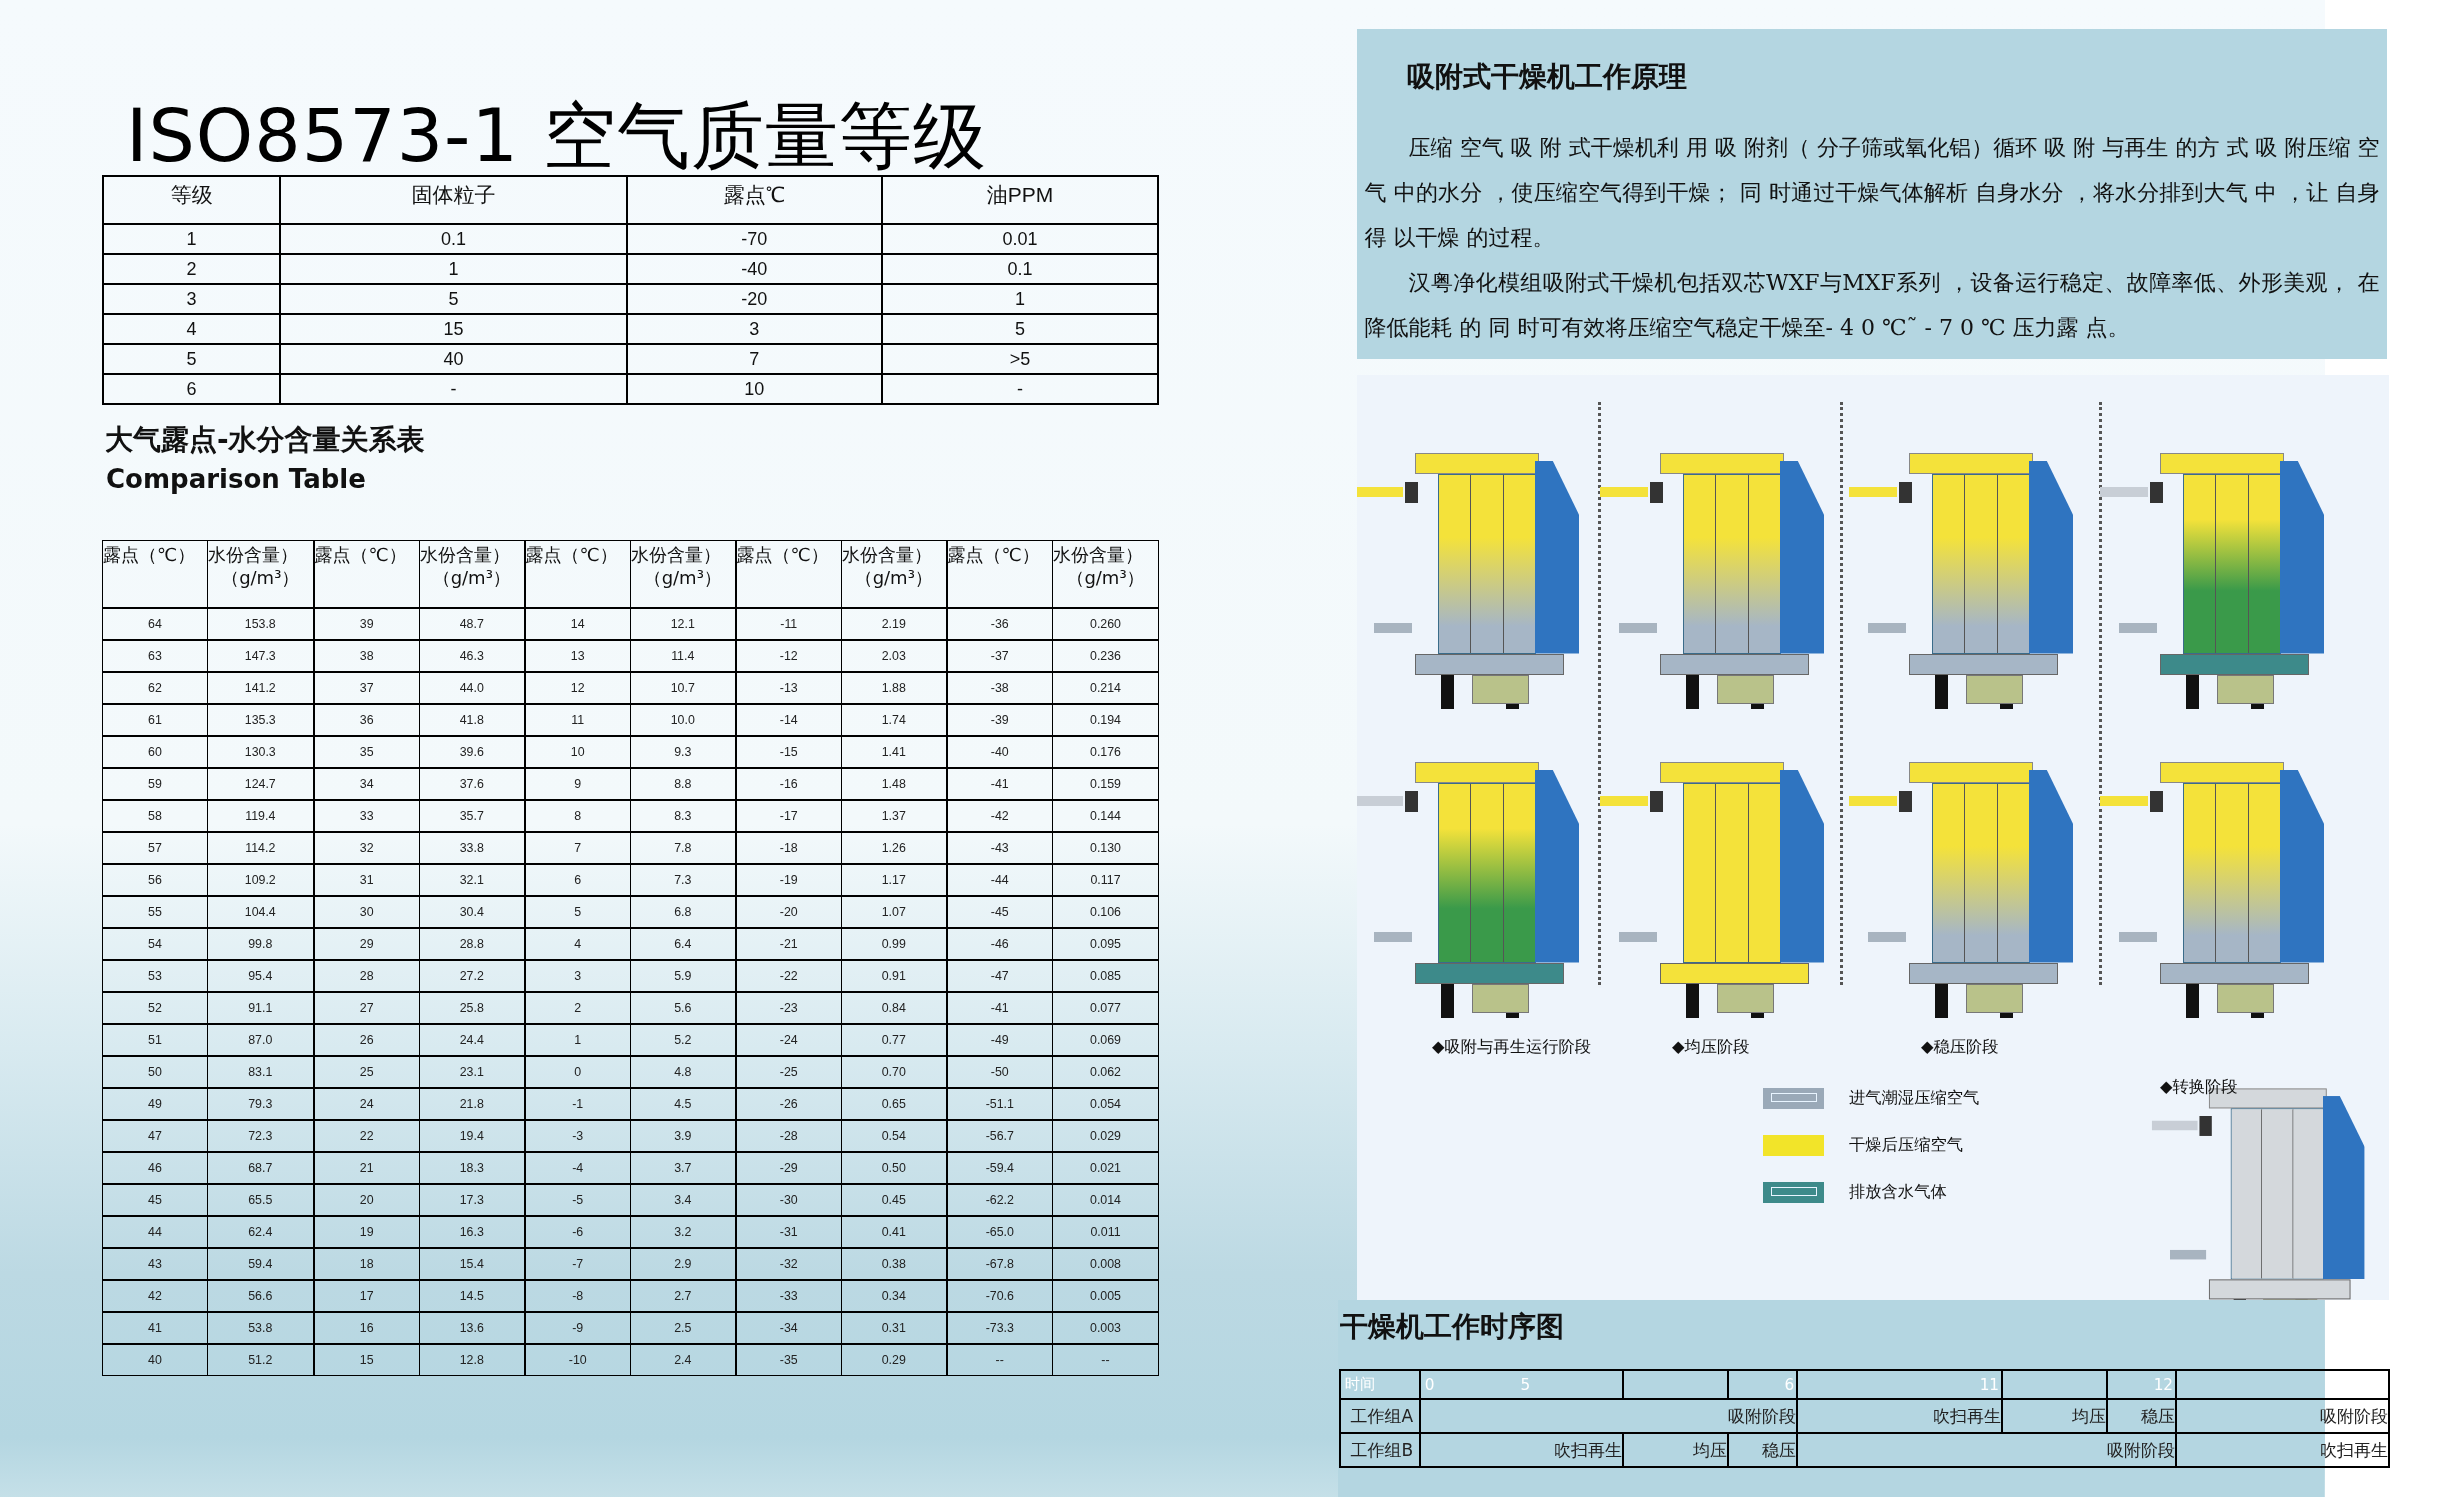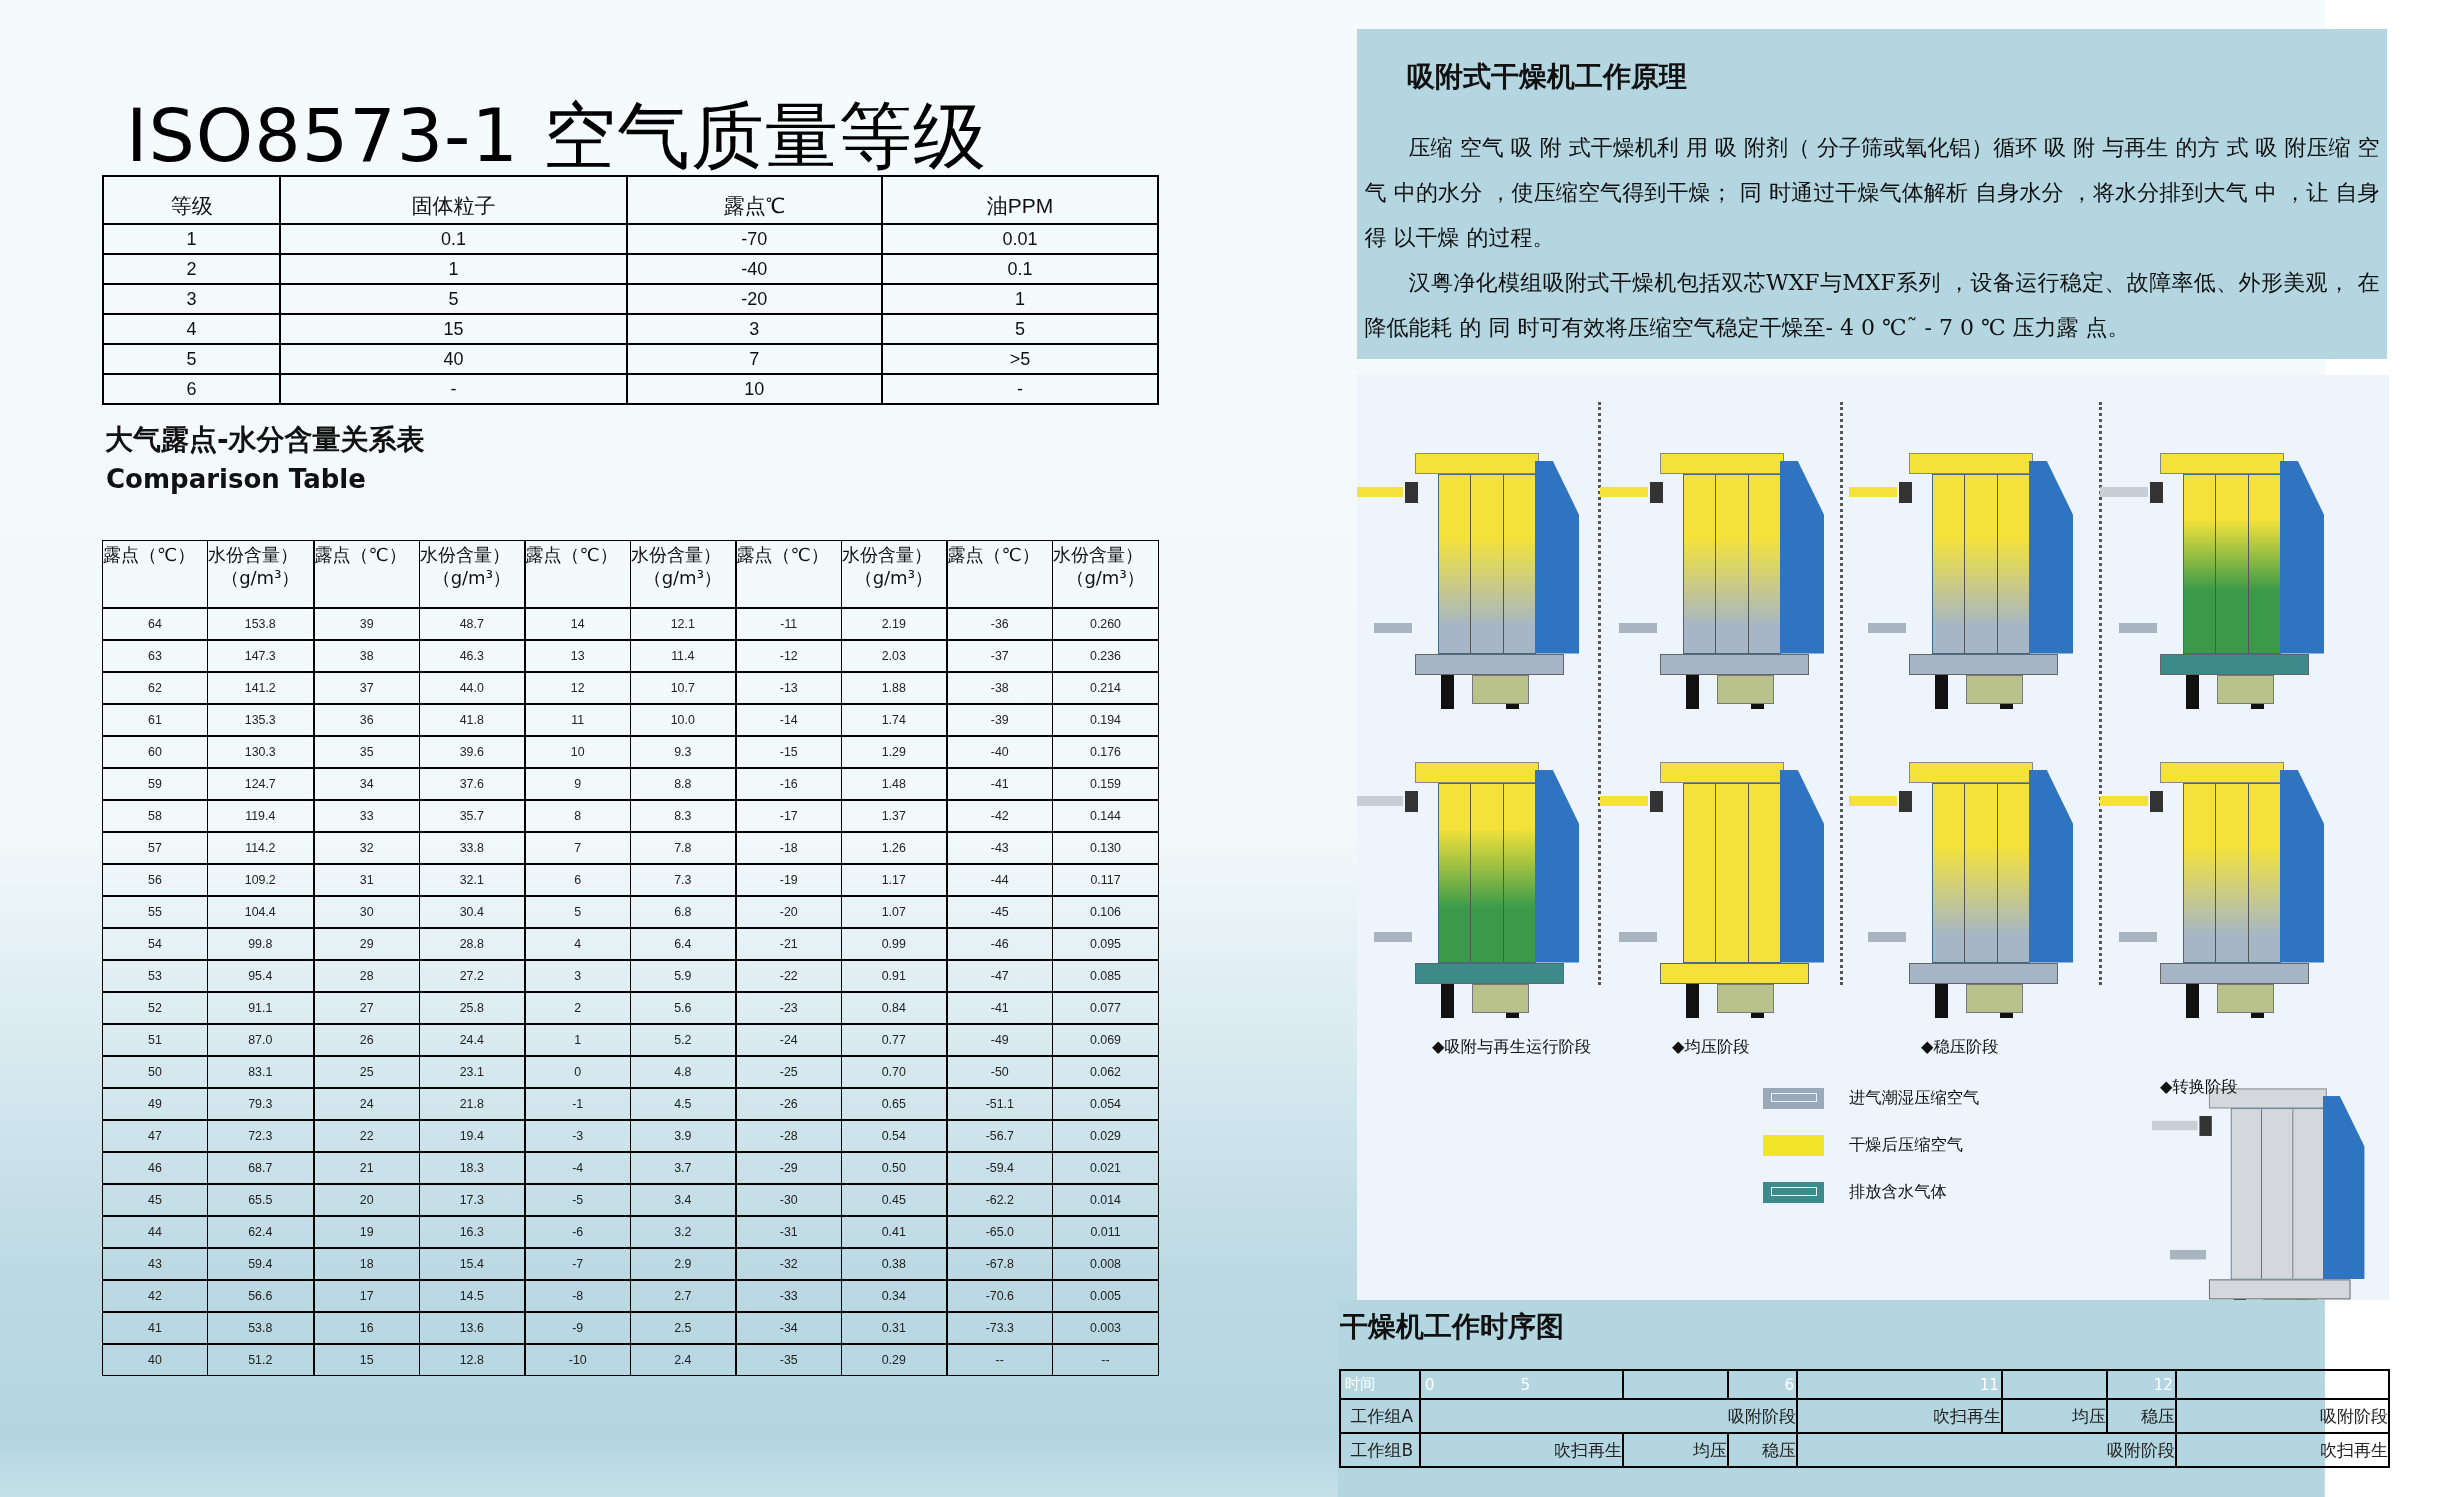--- a/index.html
+++ b/index.html
@@ -22,21 +22,21 @@
     font-family: "DejaVu Sans", sans-serif; color: #000; white-space: nowrap;
   }
 
   
   table { border-collapse: collapse; }
   .t1 { left: 102px; top: 175px; width: 1057px; }
   .t1 td, .t1 th {
     border: 2.9px solid #000; text-align: center; font-weight: 400;
     font-size: 18px; font-family: "Liberation Sans", sans-serif; color: #111;
   }
-  .t1 th { height: 48px; vertical-align: top; padding-top: 15px; font-size: 21px; }
+  .t1 th { height: 48px; vertical-align: top; padding-top: 4px; font-size: 21px; }
   .t1 td { height: 30px; }
 
   .sec-title-cn { left: 105px; top: 421px; font-size: 28px; font-weight: 700; white-space: nowrap; }
   .sec-title-en { left: 106px; top: 464px; font-size: 26px; font-weight: 700; white-space: nowrap; }
 
   
   .t2 { left: 102px; top: 540px; width: 1057px; table-layout: fixed; }
   .t2 th, .t2 td { border: 1.9px solid #000; text-align: center; font-weight: 400; }
   .t2 th {
     height: 67px; vertical-align: top; font-size: 18px; line-height: 23px; padding-top: 1.9px;
@@ -228,21 +228,21 @@
         <td>0.194</td>
       </tr>
       <tr>
         <td>60</td>
         <td>130.3</td>
         <td class="thick-l">35</td>
         <td>39.6</td>
         <td class="thick-l">10</td>
         <td>9.3</td>
         <td class="thick-l">-15</td>
-        <td>1.29</td>
+        <td>1.41</td>
         <td class="thick-l">-40</td>
         <td>0.176</td>
       </tr>
       <tr>
         <td>59</td>
         <td>124.7</td>
         <td class="thick-l">34</td>
         <td>37.6</td>
         <td class="thick-l">9</td>
         <td>8.8</td>

